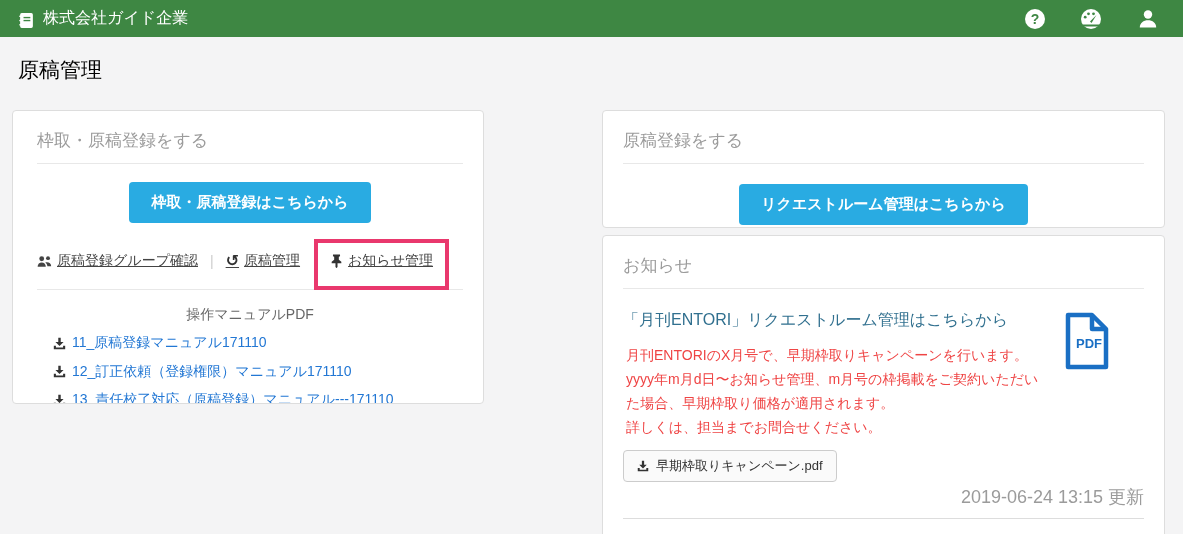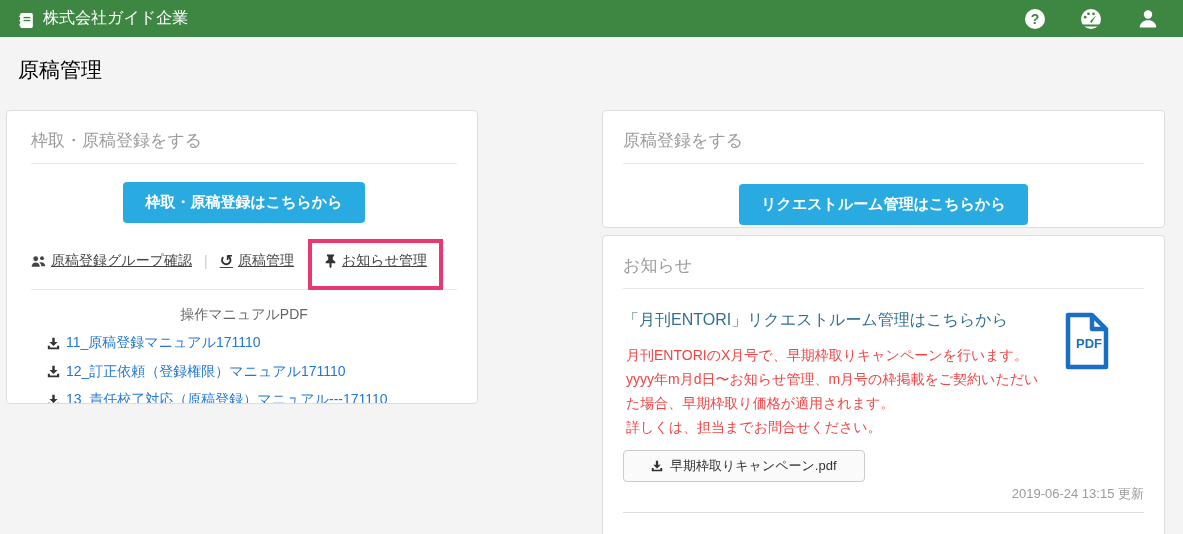--- a/index.html
+++ b/index.html
@@ -31,21 +31,21 @@
     font-size:17px; color:#9b9b9b; font-weight:400;
     padding-bottom:11px; border-bottom:1px solid #e8e8e8;
   }
   .btn-primary {
     display:inline-block; background:#29abe2; color:#fff; border:none; cursor:pointer;
     font-size:15px; font-weight:700; padding:11px 22px; border-radius:4px;
     font-family:inherit;
   }
   .btn-center { text-align:center; margin-top:18px; }
   
-  #card-waku { left:6px; top:110px; width:472px; height:294px;padding-left:24px; }
+  #card-waku { left:12px; top:110px; width:472px; height:294px;padding-left:24px; }
   .links-row {
     display:flex; align-items:center; margin-top:28px; height:20px;
     padding-bottom:18px; border-bottom:1px solid #e8e8e8; font-size:14px;
     box-sizing:content-box;
   }
   .ln { color:#444; text-decoration:underline; display:inline-flex; align-items:center; gap:5px; cursor:pointer; }
   .ln svg { flex:0 0 auto; }
   .sep { color:#ccc; margin:0 12px; }
   .hist-glyph { font-size:16px; font-weight:700; color:#333; line-height:1; }
   .highlight {
@@ -61,23 +61,23 @@
   #card-request .btn-center { margin-top:20px; }
   #card-notice { left:602px; top:235px; width:563px; height:370px; }
   .ann-row { display:flex; margin-top:20px; }
   .ann-text { flex:1 1 auto; }
   .ann-title { font-size:16px; color:#31708f; font-weight:400; line-height:1.4; }
   .ann-body { margin-top:13px; width:428px; font-size:14px; color:#ef4444; line-height:1.7; padding-left:3px; }
   .pdf-icon { flex:0 0 auto; margin:2px 60px 0 10px; }
   .attach-btn {
     display:inline-flex; align-items:center; gap:7px; margin-top:10px; cursor:pointer;
     background:#fafafa; border:1px solid #ccc; border-radius:4px;
-    padding:6px 27px; font-size:13px; color:#333; font-family:inherit;
-  }
-  .updated { text-align:right; font-size:13px; color:#9b9b9b; margin-top:3px; }
+    padding:6px 13px; font-size:13px; color:#333; font-family:inherit;
+  }
+  .updated { text-align:right; font-size:18px; color:#9b9b9b; margin-top:3px; }
   .notice-divider { border-bottom:1px solid #ddd; margin-top:9px; }
 </style>
 </head>
 <body>
 
 <header class="topbar">
   <div class="brand">
     <span class="tb-icon">
       <svg width="17" height="17" viewBox="0 0 16 16">
         <path fill="#fff" d="M3.5 1h9A1.5 1.5 0 0 1 14 2.5v11A1.5 1.5 0 0 1 12.5 15h-9A1.5 1.5 0 0 1 2 13.5v-11A1.5 1.5 0 0 1 3.5 1z"></path>

